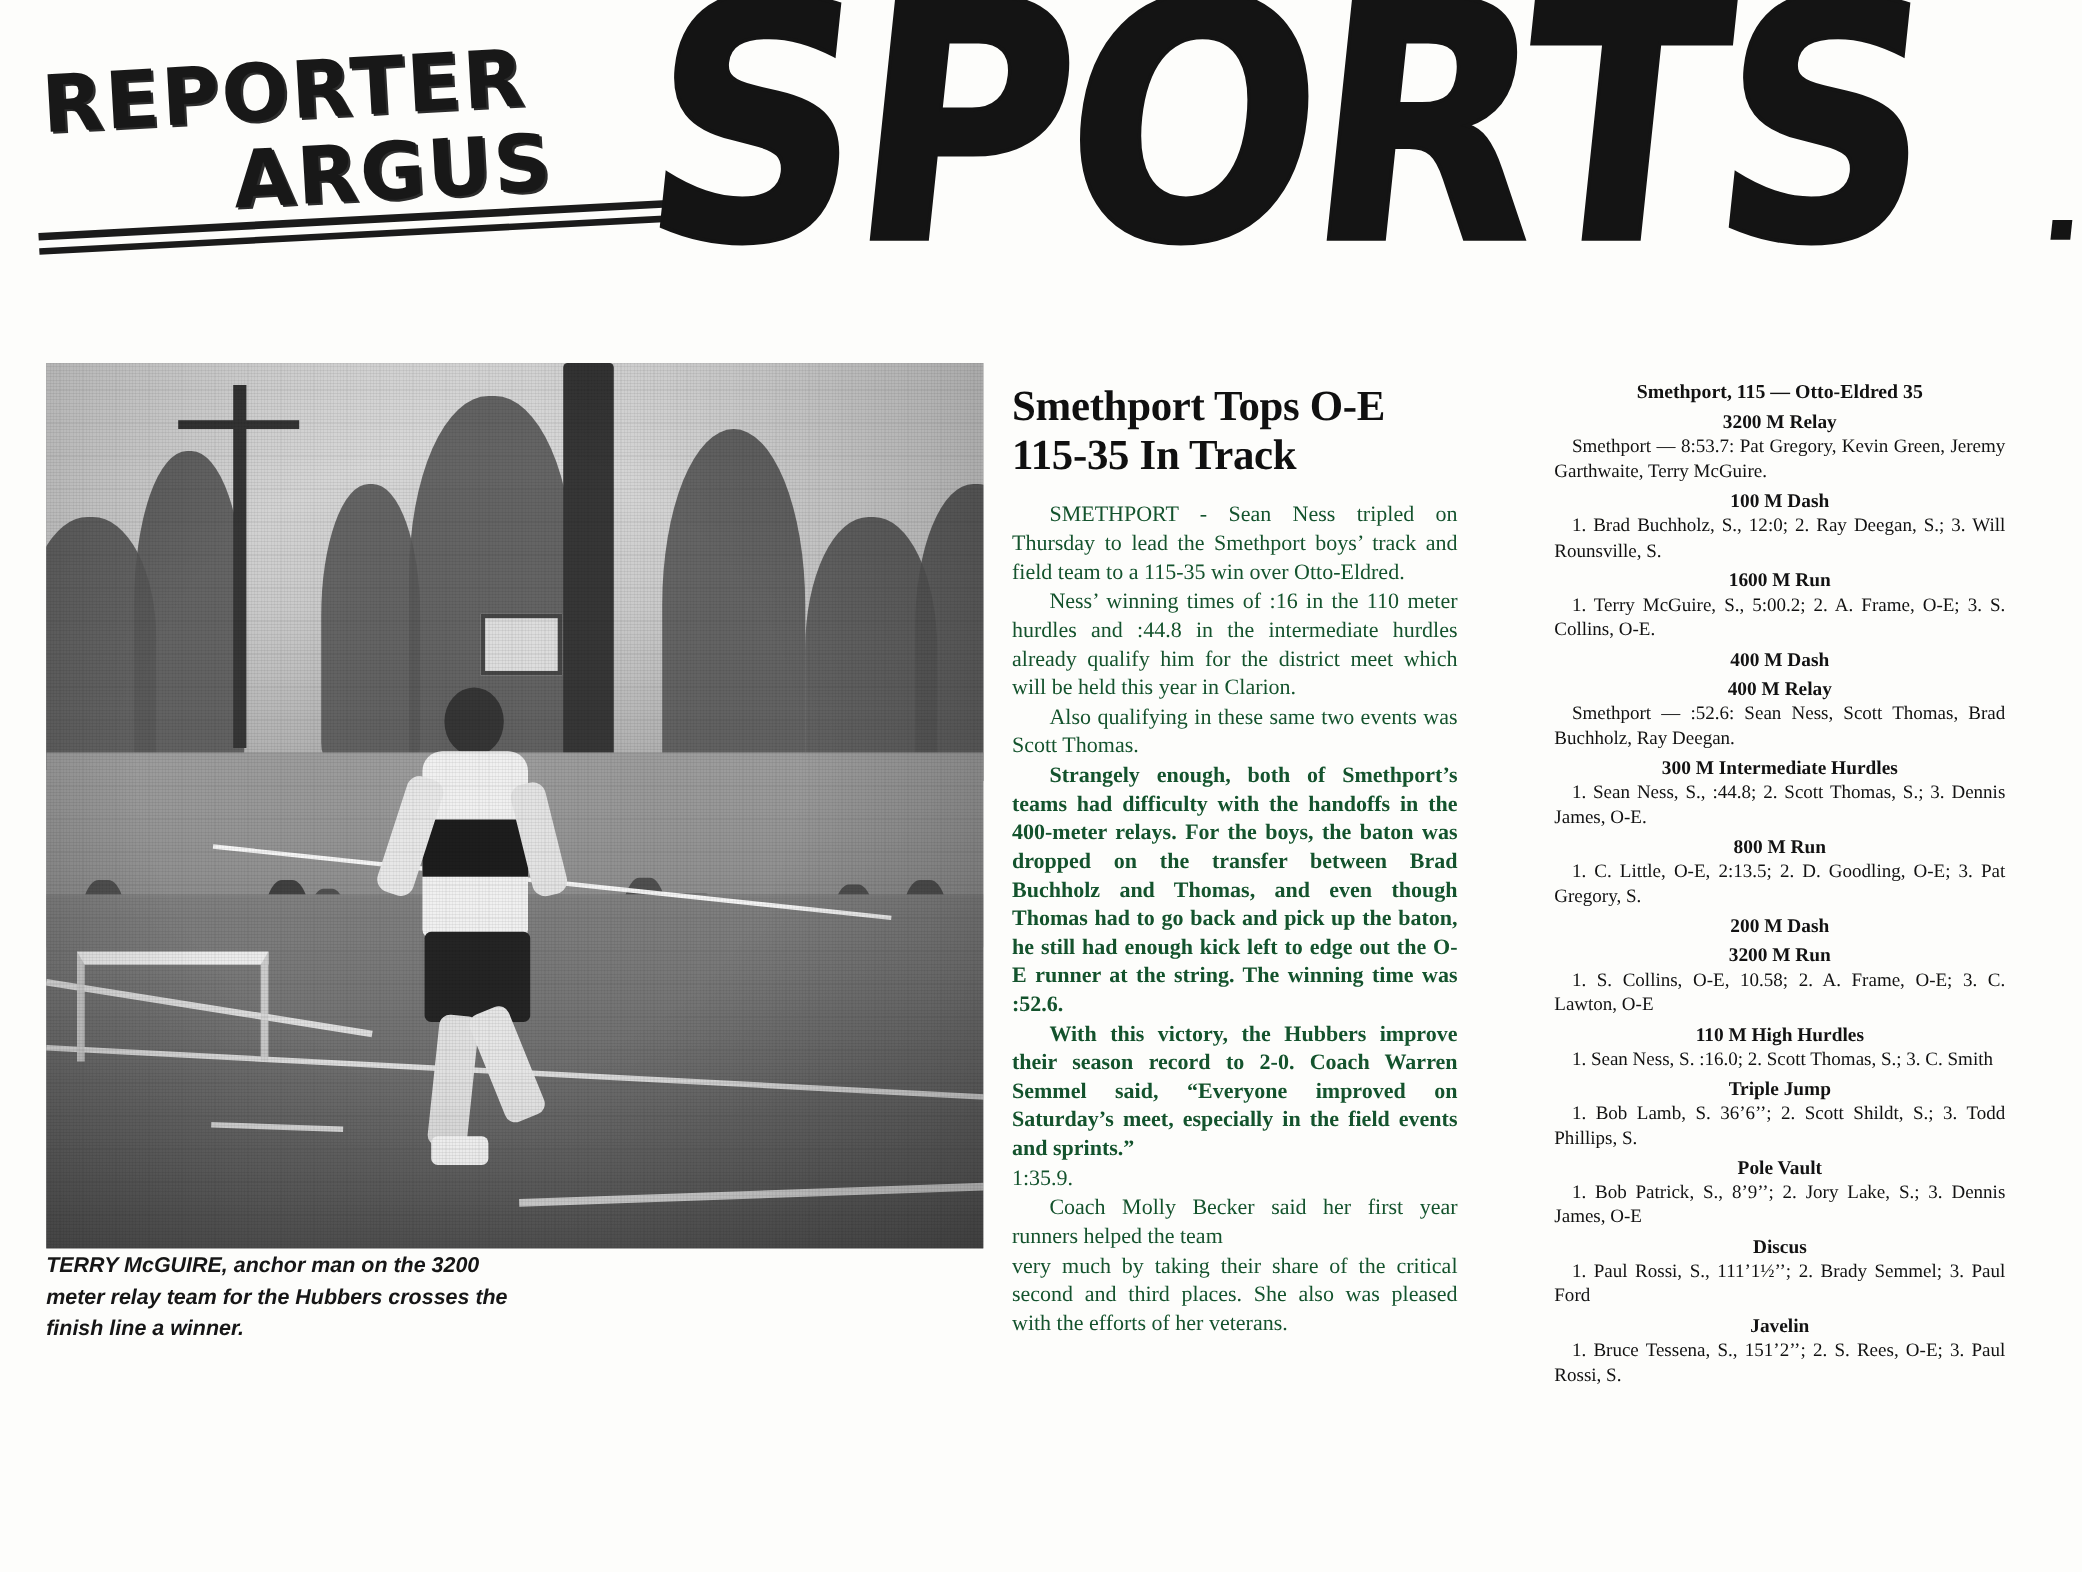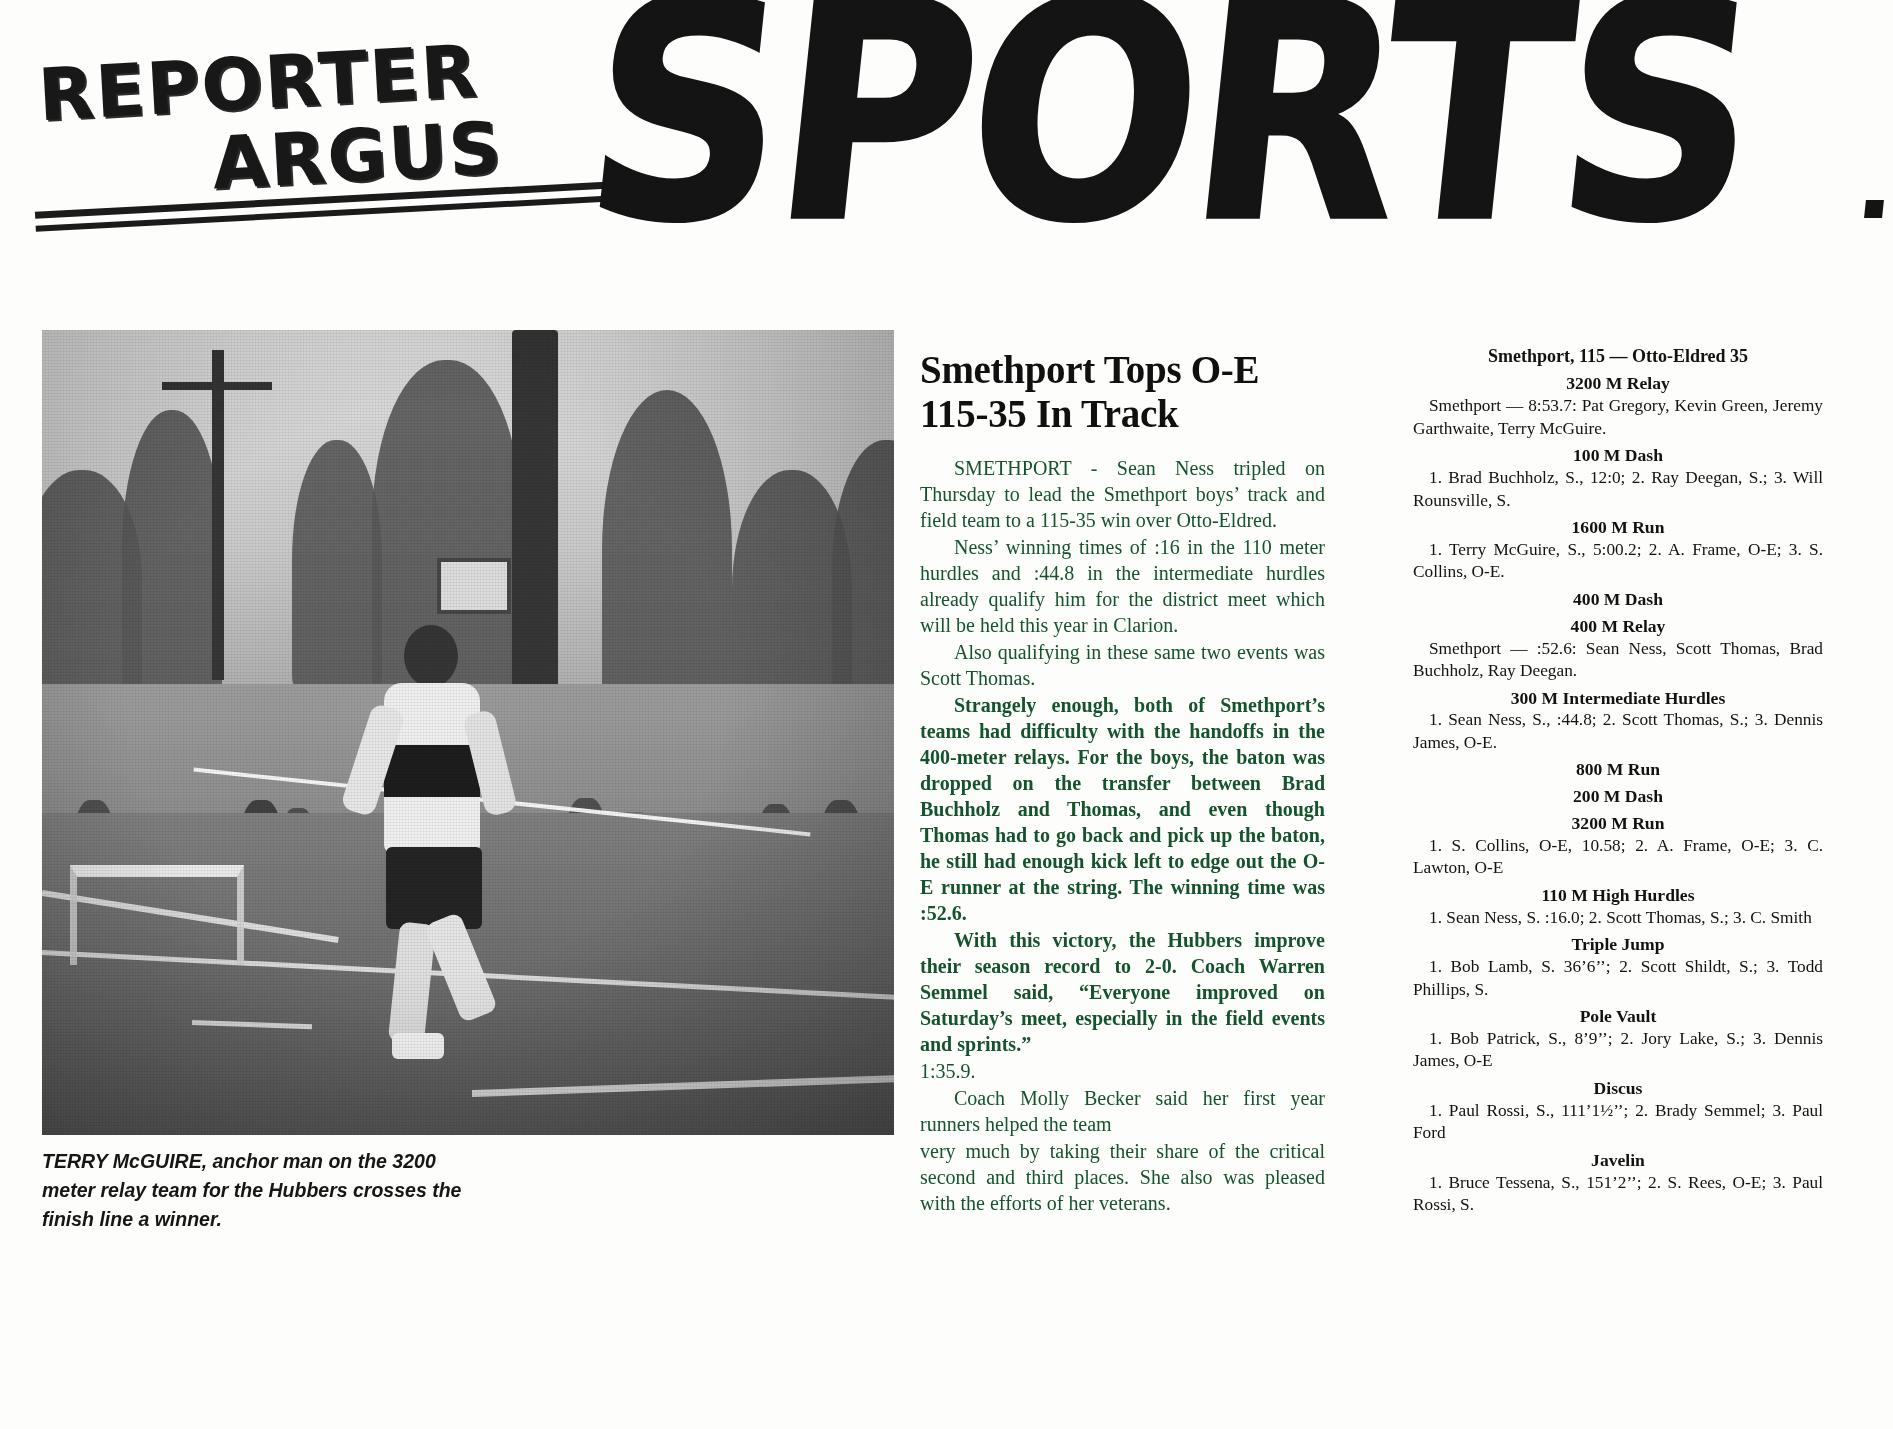--- a/index.html
+++ b/index.html
@@ -168,21 +168,21 @@
       repeating-linear-gradient(0deg, rgba(0,0,0,.055) 0 1px, rgba(255,255,255,0) 1px 3px),
       repeating-linear-gradient(90deg, rgba(0,0,0,.04) 0 1px, rgba(255,255,255,0) 1px 3px);
     mix-blend-mode: multiply;
   }
   .vign {
     position:absolute; inset:0;
     background: radial-gradient(ellipse at 45% 45%, rgba(0,0,0,0) 45%, rgba(0,0,0,.28) 100%);
   }
   .caption {
     width: 430px;
-    margin-top: 12px;
+    margin-top: 1px;
     font-family: "Liberation Sans", sans-serif;
     font-style: italic;
     font-size: 19.5px;
     line-height: 1.48;
     color: #161616;
     font-weight: 600;
   }
   .caption .lead { font-weight: 700; font-style: italic; }
 
   
@@ -343,20 +343,21 @@
 
     <div class="res-event">400 M Dash</div>
 
     <div class="res-event">400 M Relay</div>
     <div class="res-line">Smethport — :52.6: Sean Ness, Scott Thomas, Brad Buchholz, Ray Deegan.</div>
 
     <div class="res-event">300 M Intermediate Hurdles</div>
     <div class="res-line">1. Sean Ness, S., :44.8; 2. Scott Thomas, S.; 3. Dennis James, O-E.</div>
 
     <div class="res-event">800 M Run</div>
+    <div class="res-line">1. C. Little, O-E, 2:13.5; 2. D. Goodling, O-E; 3. Pat Gregory, S.</div>
 
     <div class="res-event">200 M Dash</div>
 
     <div class="res-event">3200 M Run</div>
     <div class="res-line">1. S. Collins, O-E, 10.58; 2. A. Frame, O-E; 3. C. Lawton, O-E</div>
 
     <div class="res-event">110 M High Hurdles</div>
     <div class="res-line">1. Sean Ness, S. :16.0; 2. Scott Thomas, S.; 3. C. Smith</div>
 
     <div class="res-event">Triple Jump</div>

